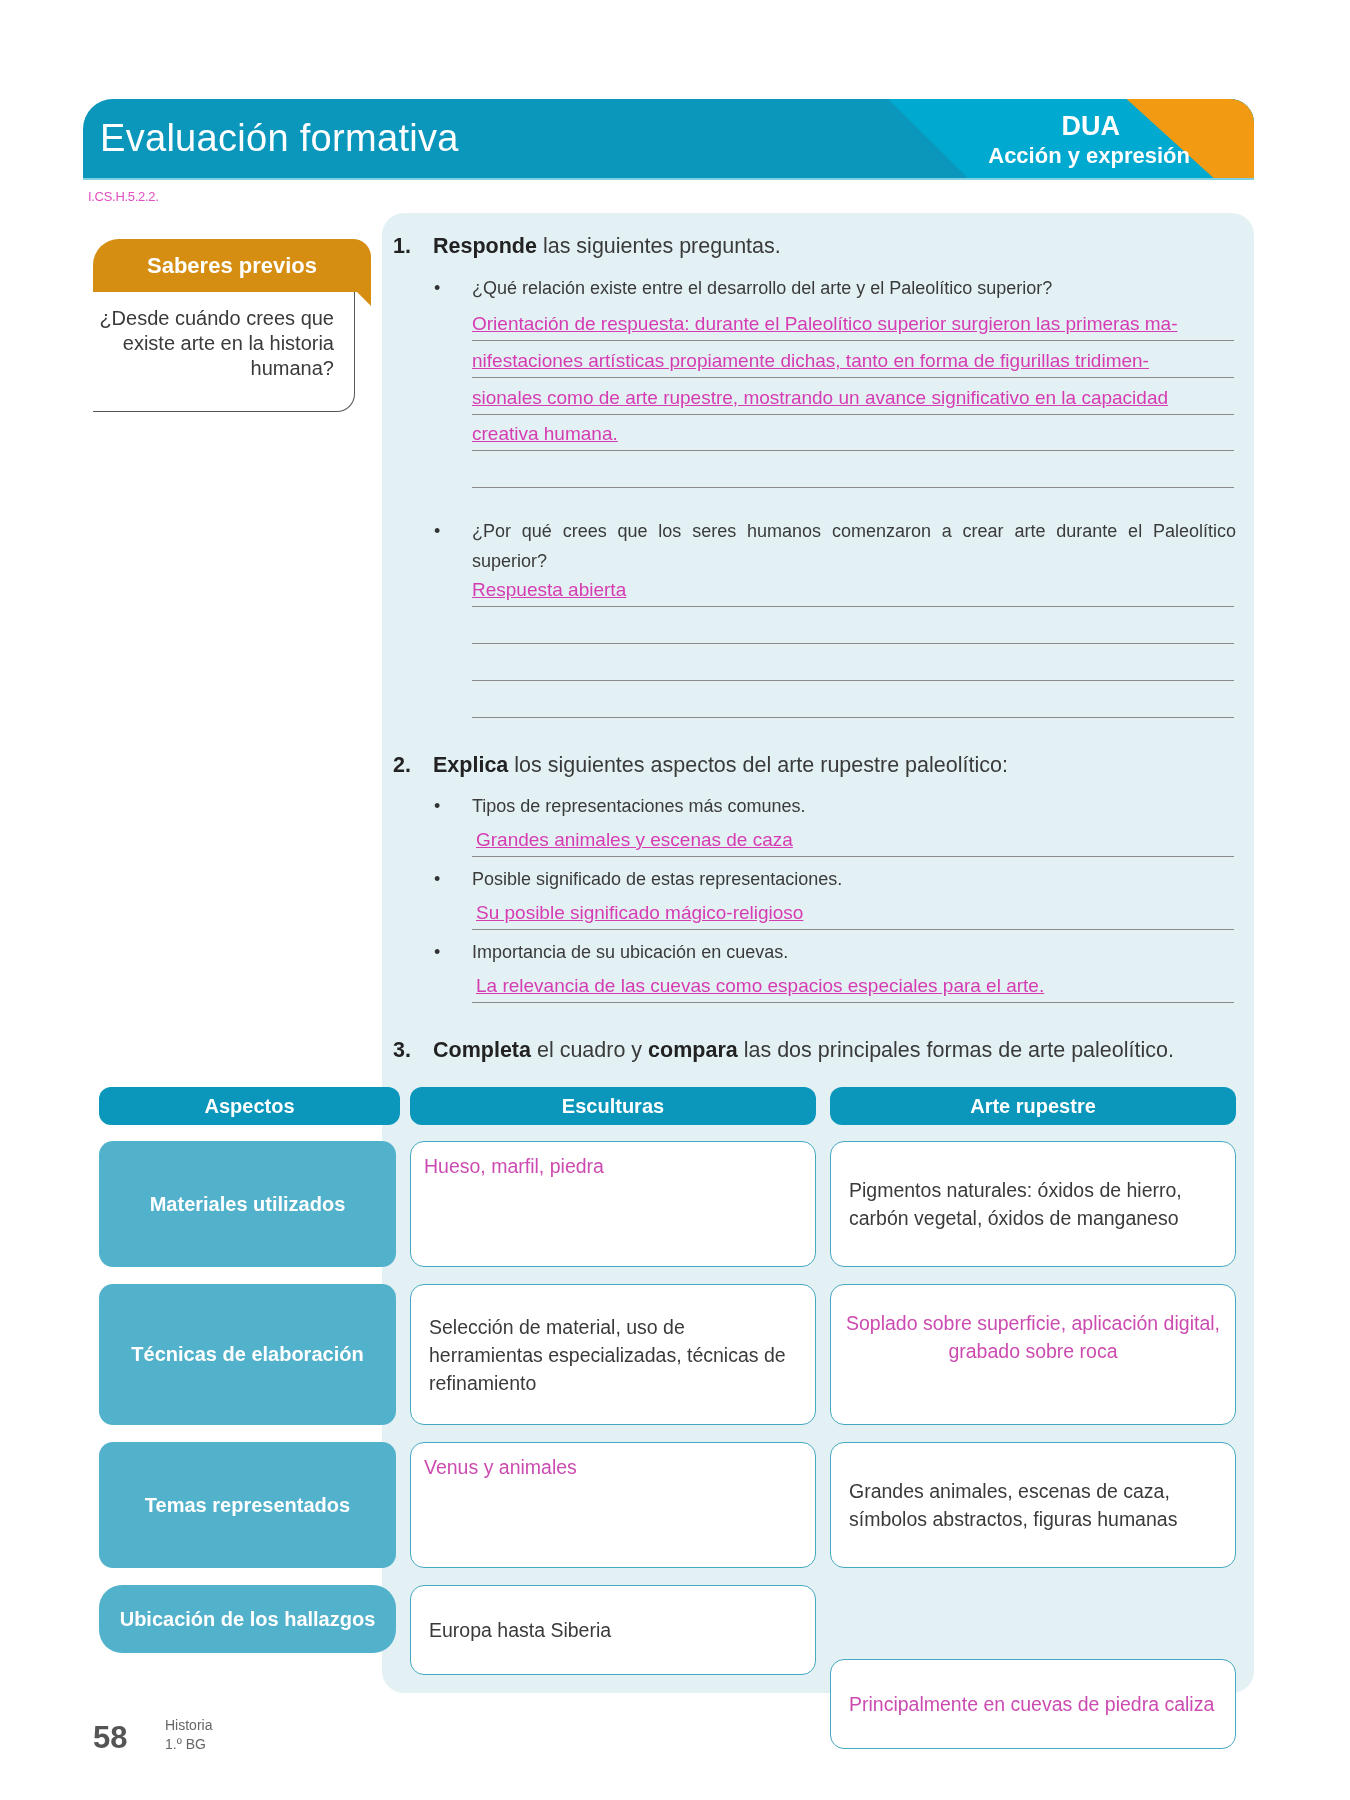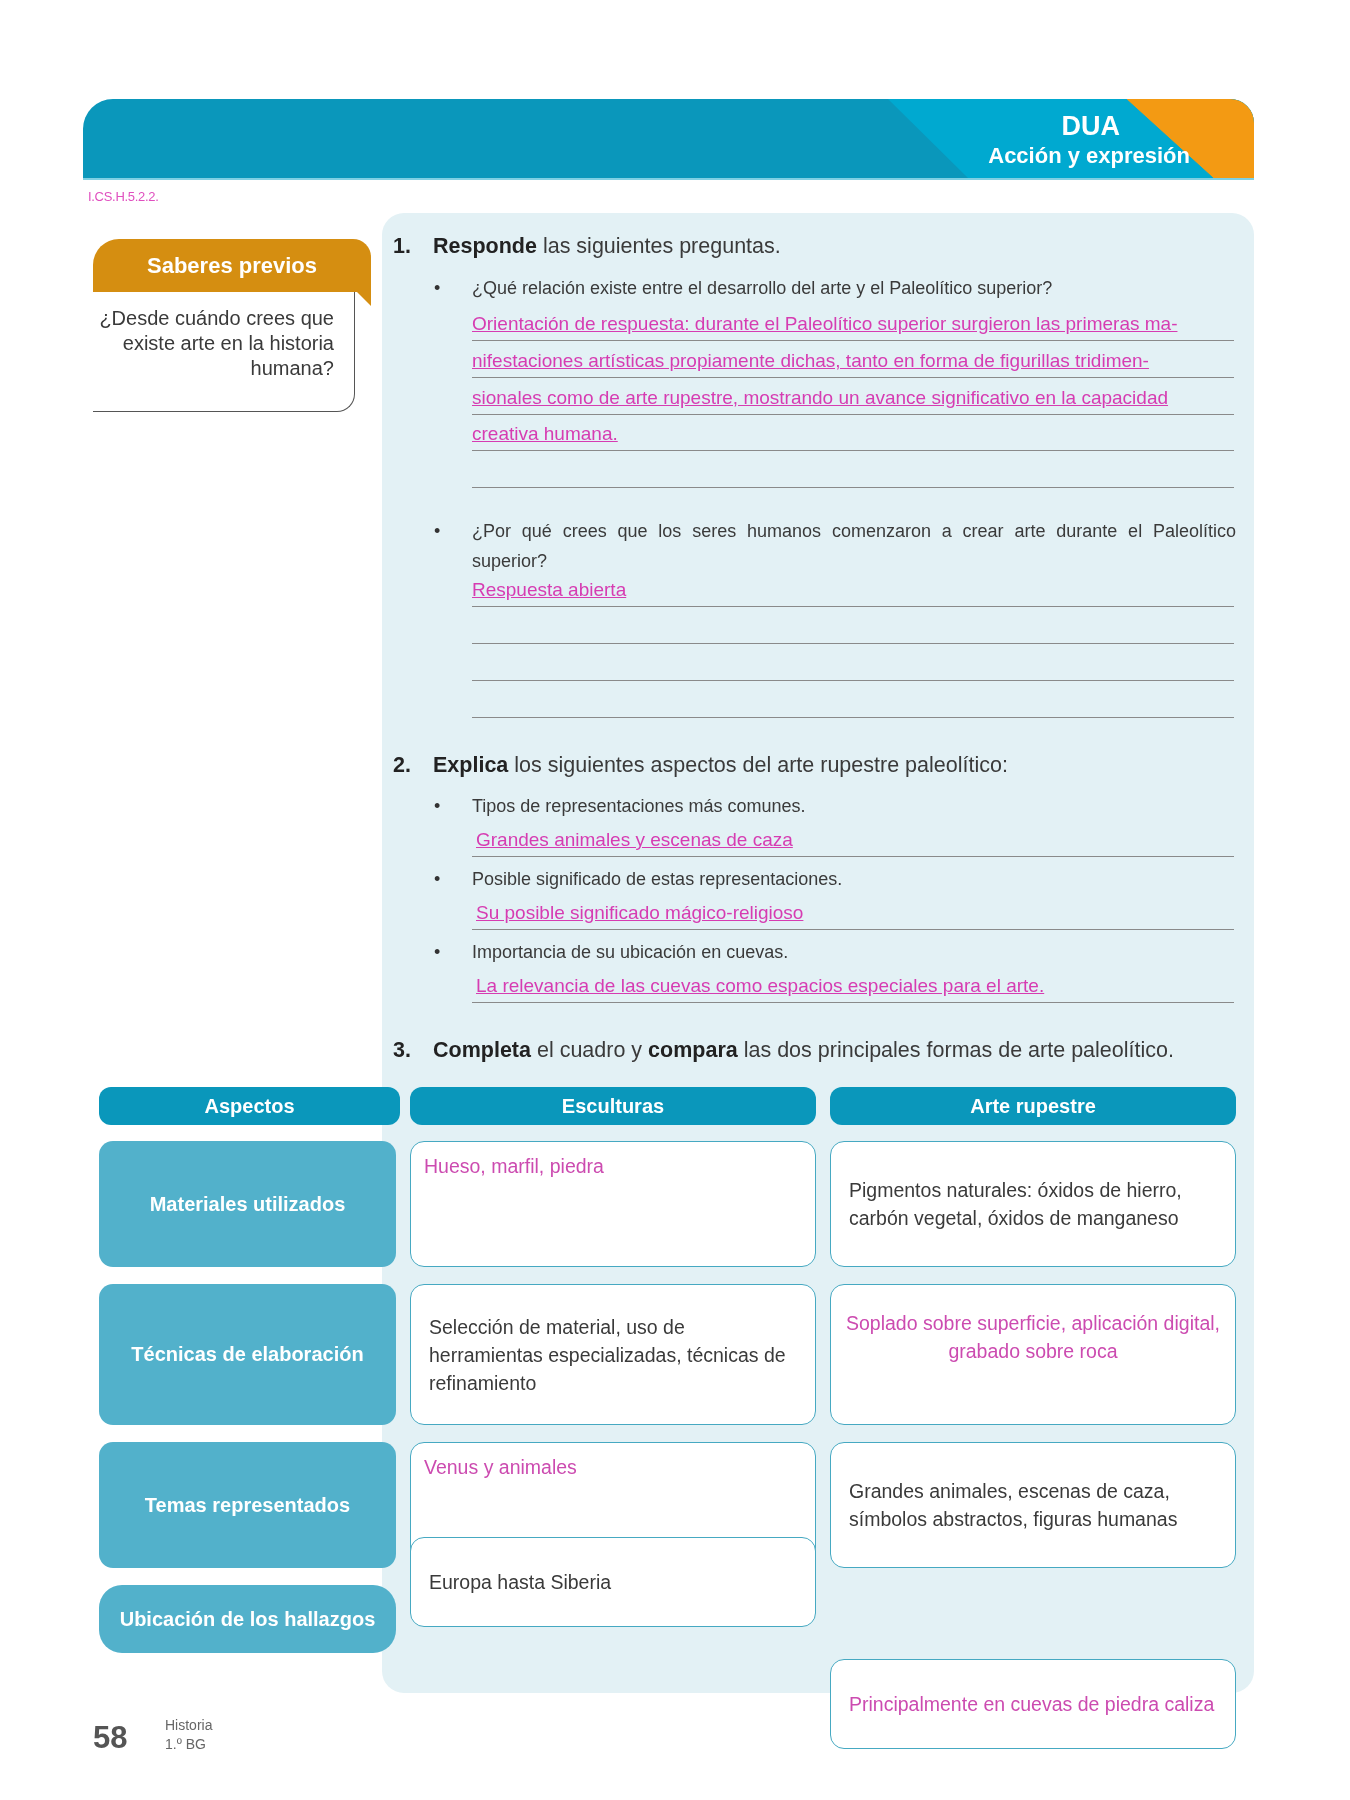--- a/index.html
+++ b/index.html
@@ -54,20 +54,21 @@
 </style>
 </head>
 <body>
 
 <div class="header">
   <svg class="dua-bg" viewBox="0 0 1171 81" preserveAspectRatio="none">
     <polygon points="805,0 1171,0 1171,81 885,81" fill="#00a9d0"></polygon>
     <polygon points="1043,0 1171,0 1171,81 1130,81" fill="#f39a13"></polygon>
     <line x1="1043" y1="0" x2="1130" y2="81" stroke="#00a9d0" stroke-width="1"></line>
   </svg>
+  <div class="title">Evaluación formativa</div>
   <div class="dua-title">DUA</div>
   <div class="dua-sub">Acción y expresión</div>
 </div>
 
 <div class="code">I.CS.H.5.2.2.</div>
 
 <div class="saberes-pill">Saberes previos</div>
 <div class="saberes-box">
   <div class="q">¿Desde cuándo crees que existe arte en la historia humana?</div>
 </div>
@@ -116,20 +117,20 @@
 
 <div class="rowhead" style="top:1284px; height:141px;">Técnicas de elaboración</div>
 <div class="cell c1 mid" style="top:1284px; height:141px;">Selección de material, uso de herramientas especializadas, técnicas de refinamiento</div>
 <div class="cell c2 top pink" style="top:1284px; height:141px; padding-top:24px;text-align:center;">Soplado sobre superficie, aplicación digital, grabado sobre roca</div>
 
 <div class="rowhead" style="top:1442px; height:126px;">Temas representados</div>
 <div class="cell c1 top pink" style="top:1442px; height:126px;">Venus y animales</div>
 <div class="cell c2 mid" style="top:1442px; height:126px;">Grandes animales, escenas de caza, símbolos abstractos, figuras humanas</div>
 
 <div class="rowhead" style="top:1585px; height:68px;border-radius:23px;">Ubicación de los hallazgos</div>
-<div class="cell c1 mid" style="top:1537px; height:90px;">Europa hasta Siberia</div>
+<div class="cell c1 mid" style="top:1585px; height:90px;">Europa hasta Siberia</div>
 <div class="cell c2 mid pink" style="top:1659px; height:90px;">Principalmente en cuevas de piedra caliza</div>
 
 <div class="footer-num">58</div>
 <div class="footer-sub">
   <div>Historia</div>
   <div>1.º BG</div>
 </div>
 
 </body></html>

